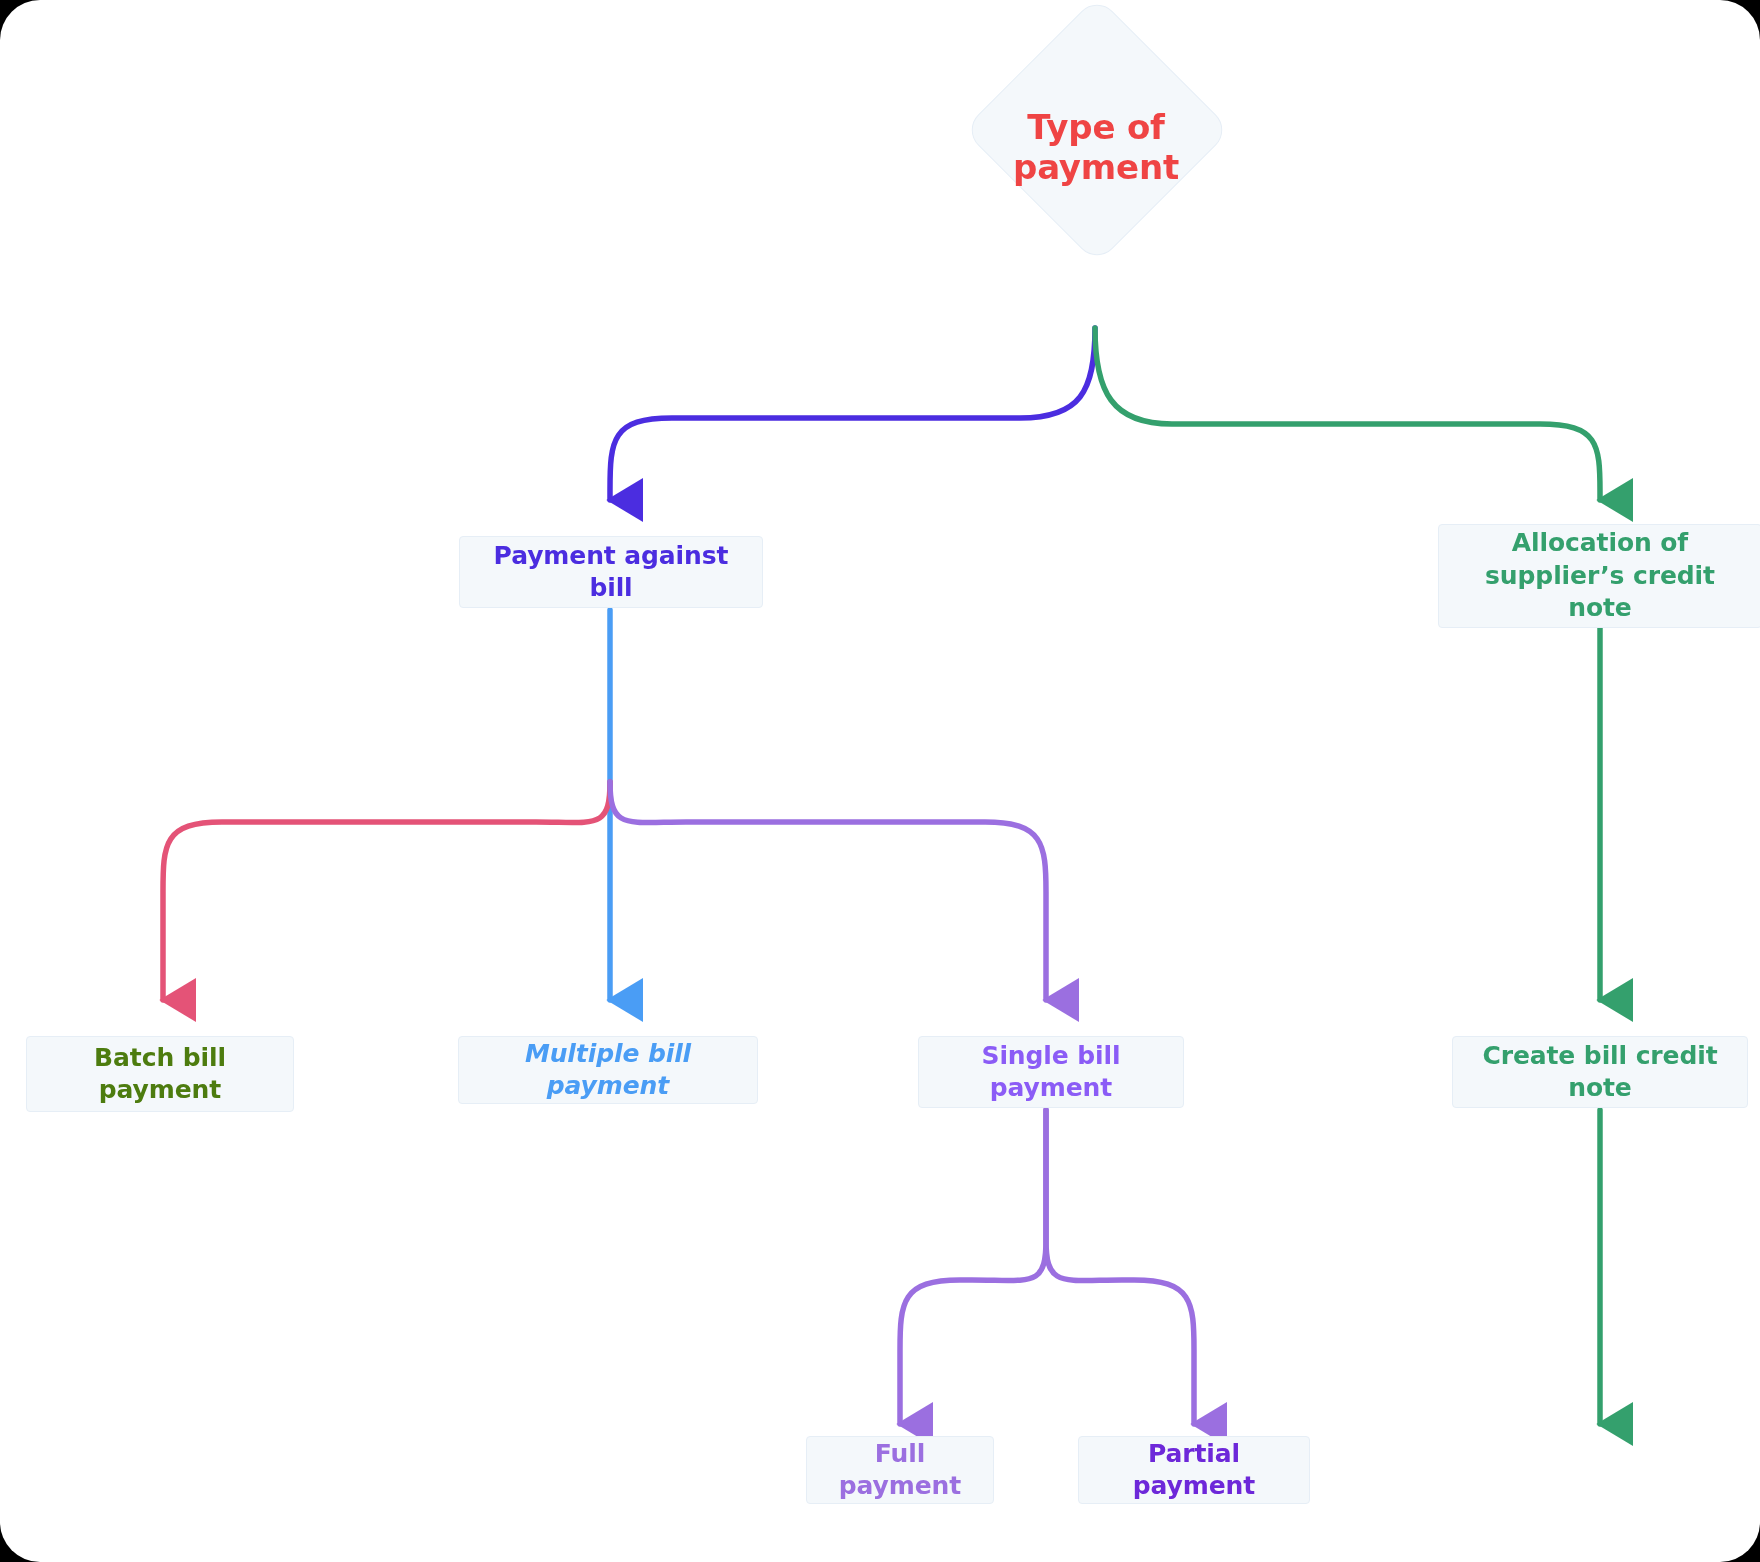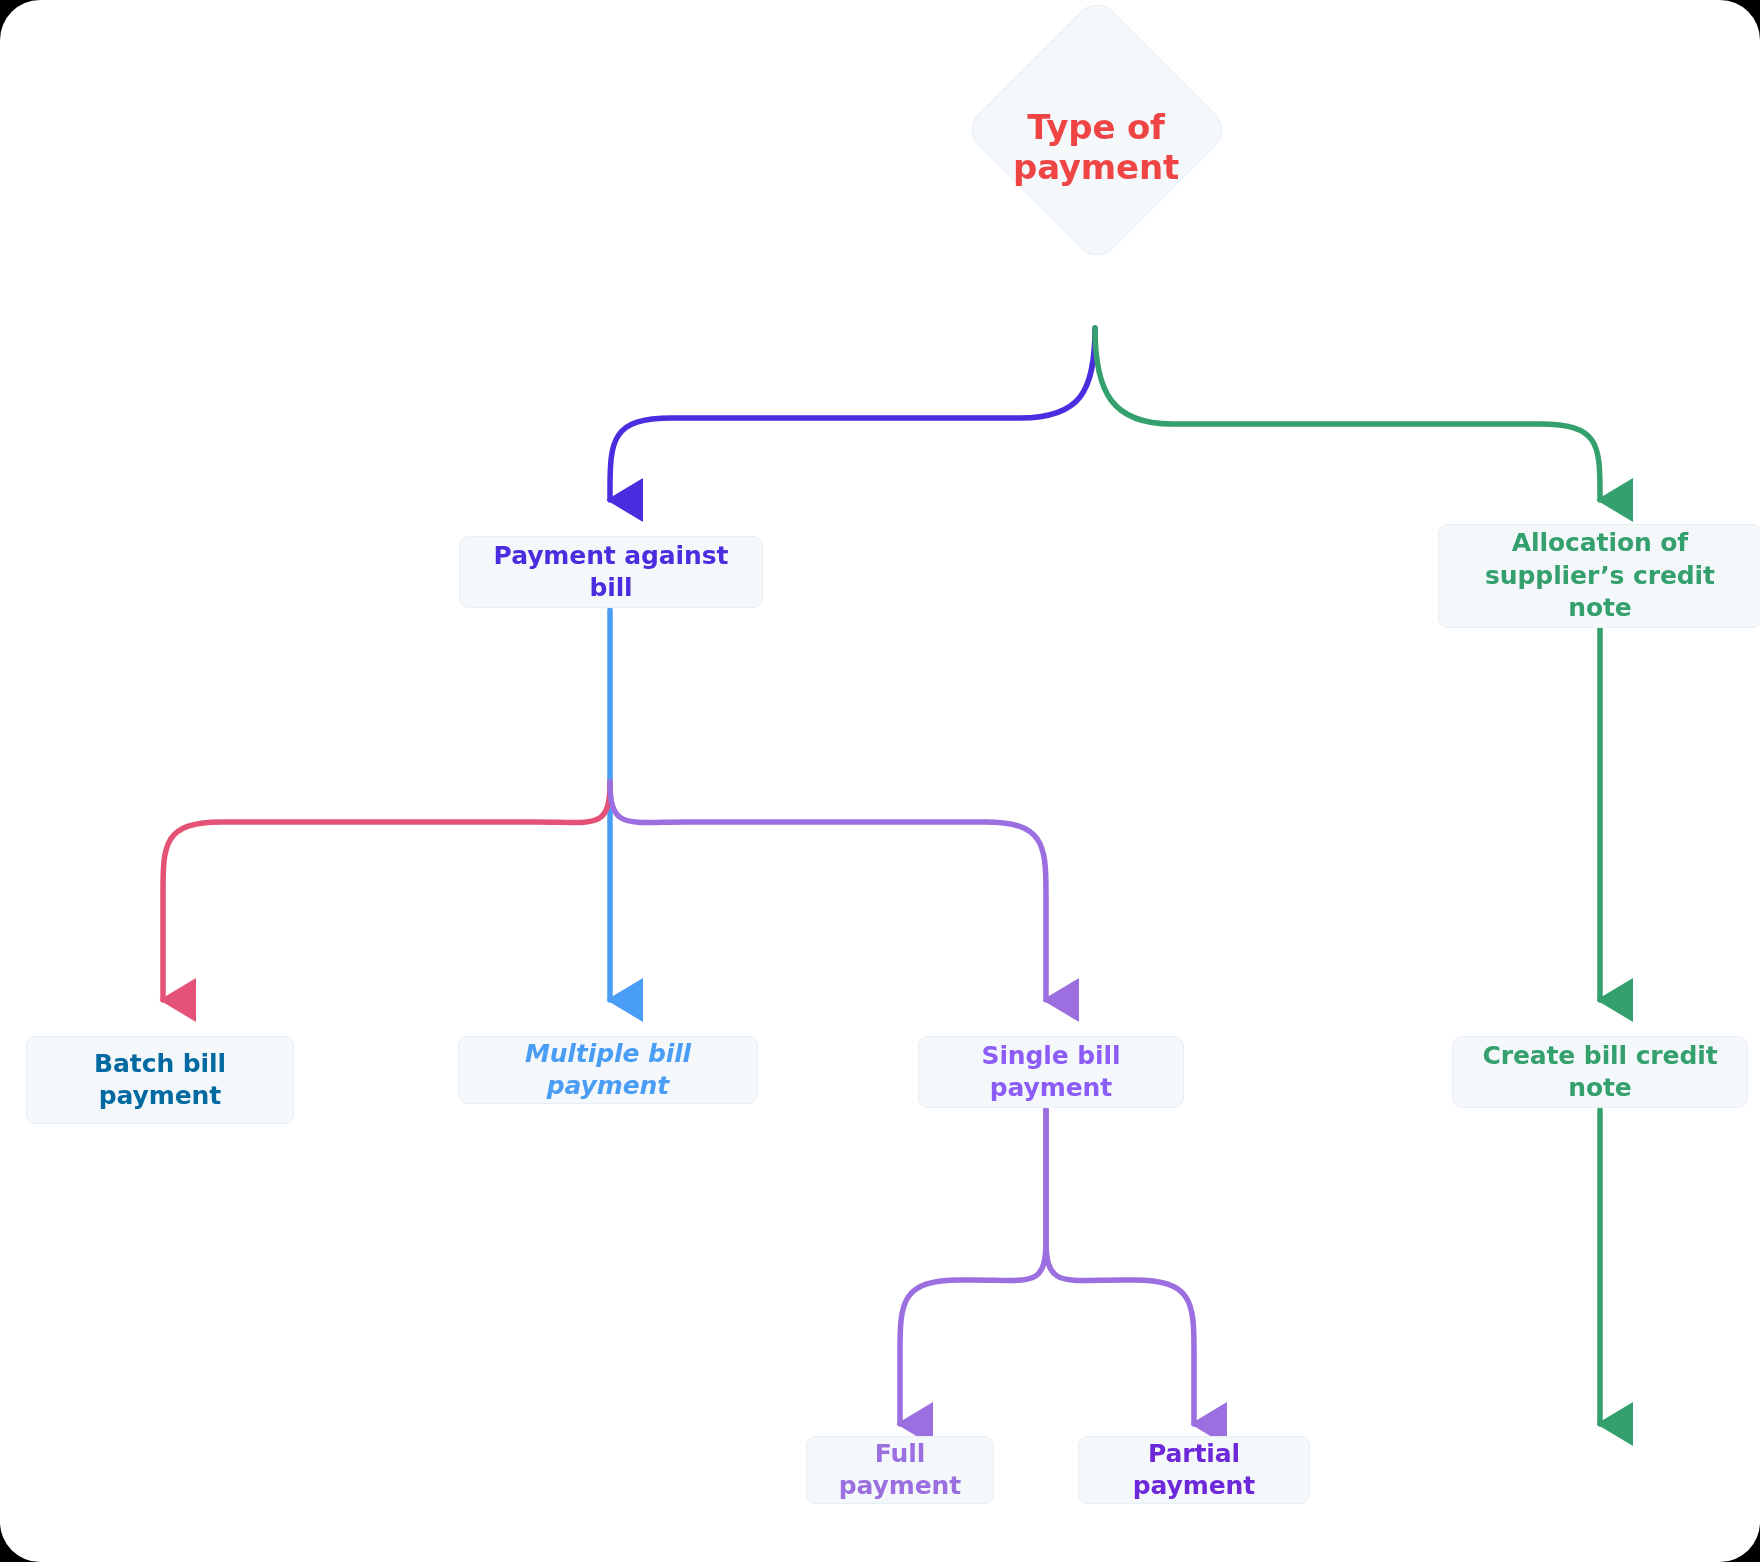--- a/index.html
+++ b/index.html
@@ -33,21 +33,21 @@
     top: 0;
     width: 1760px;
     height: 1562px;
     pointer-events: none;
   }
   .node {
     position: absolute;
     box-sizing: border-box;
     background: #f4f8fb;
     border: 1.5px solid #e6eef6;
-    border-radius: 10px;
+    border-radius: 4px;
     display: flex;
     align-items: center;
     justify-content: center;
     text-align: center;
     font-weight: 700;
     font-size: 25px;
     line-height: 1.3;
     letter-spacing: -0.1px;
     padding: 0 16px;
   }
@@ -117,21 +117,21 @@
       </g>
     </svg>
 
     <div class="diamond" style="left:1002px; top:35px; width:188px; height:188px;"></div>
     <div class="diamond-label" style="left:960px; top:122px; width:272px; height:50px;">Type of payment</div>
 
     <div class="node" style="left:459px; top:536px; width:304px; height:72px; color:#4b2de0;">Payment against bill</div>
 
     <div class="node" style="left:1438px; top:524px; width:324px; height:104px; color:#34a06d;">Allocation of supplier’s credit note</div>
 
-    <div class="node" style="left:26px; top:1036px; width:268px; height:88px; color:#0369a1;">Batch bill payment</div>
+    <div class="node" style="left:26px; top:1036px; width:268px; height:76px; color:#4d7c0f;">Batch bill payment</div>
 
     <div class="node" style="left:458px; top:1036px; width:300px; height:68px; color:#4a9df5;font-style:italic;">Multiple bill payment</div>
 
     <div class="node" style="left:918px; top:1036px; width:266px; height:72px; color:#8b5cf6;">Single bill payment</div>
 
     <div class="node" style="left:806px; top:1436px; width:188px; height:68px; color:#9b6fe0;">Full payment</div>
 
     <div class="node" style="left:1452px; top:1036px; width:296px; height:72px; color:#34a06d;">Create bill credit note</div>
 
     <div class="node" style="left:1078px; top:1436px; width:232px; height:68px; color:#6d28d9;">Partial payment</div>

